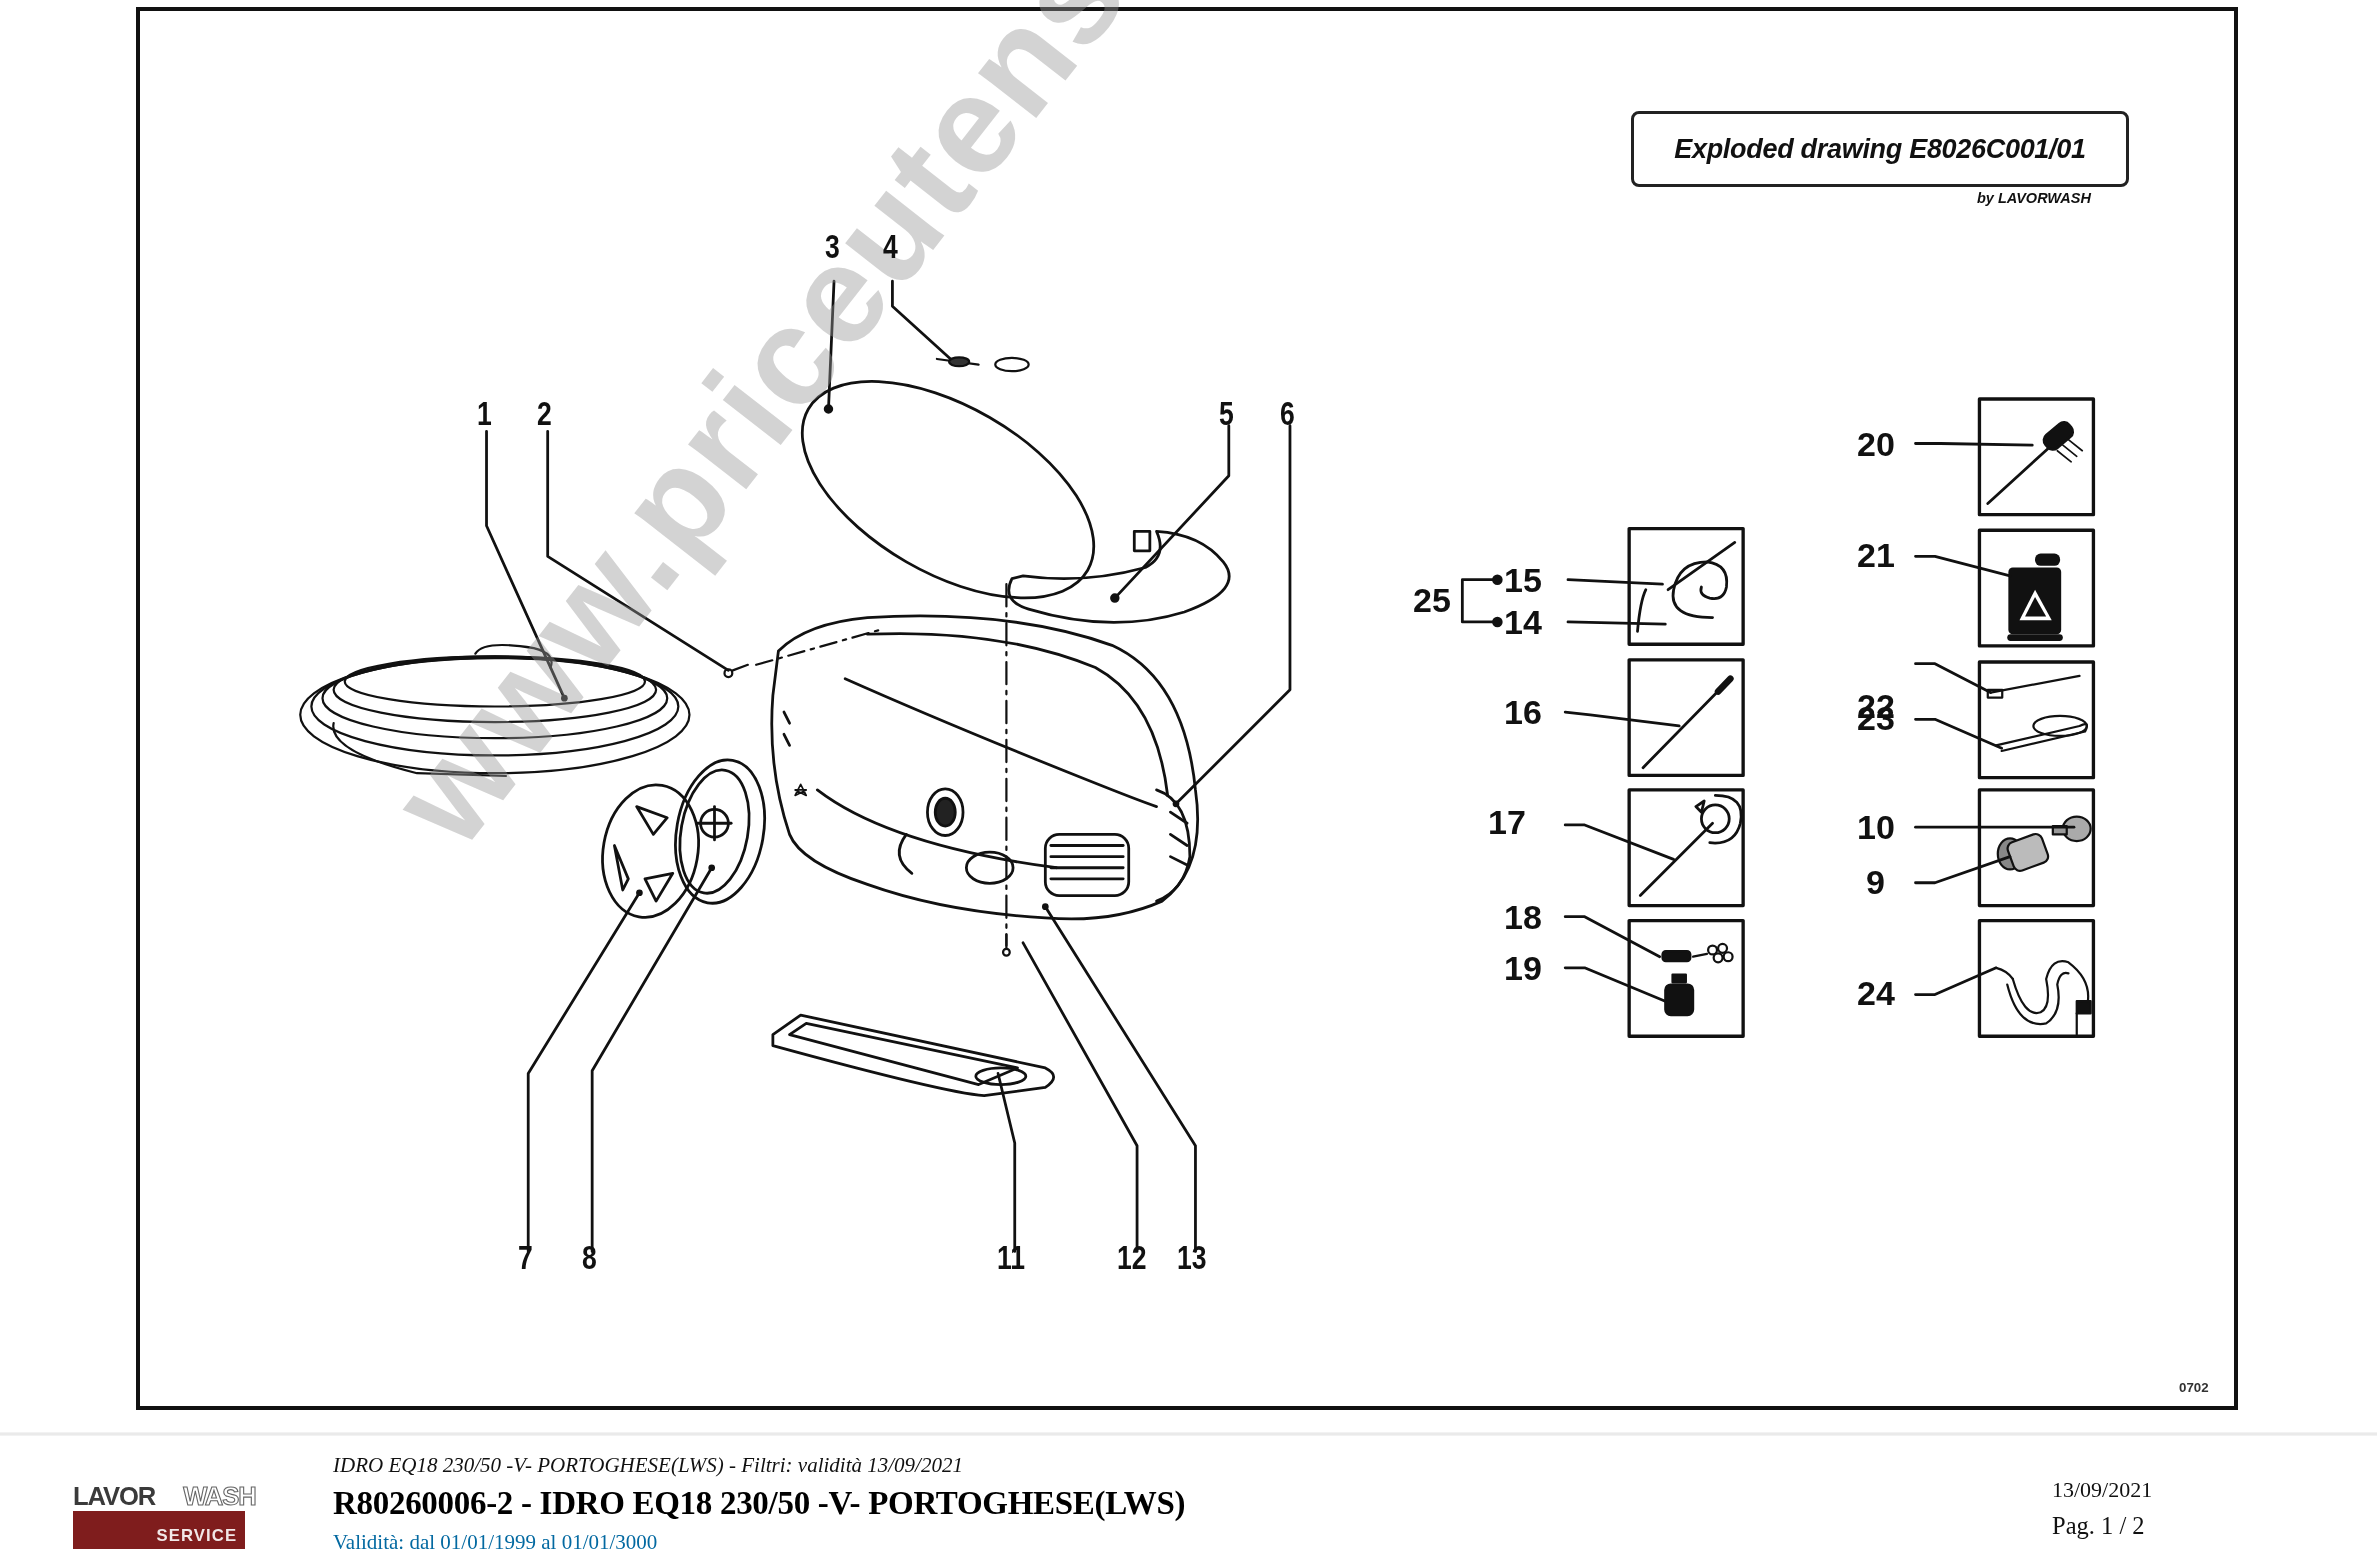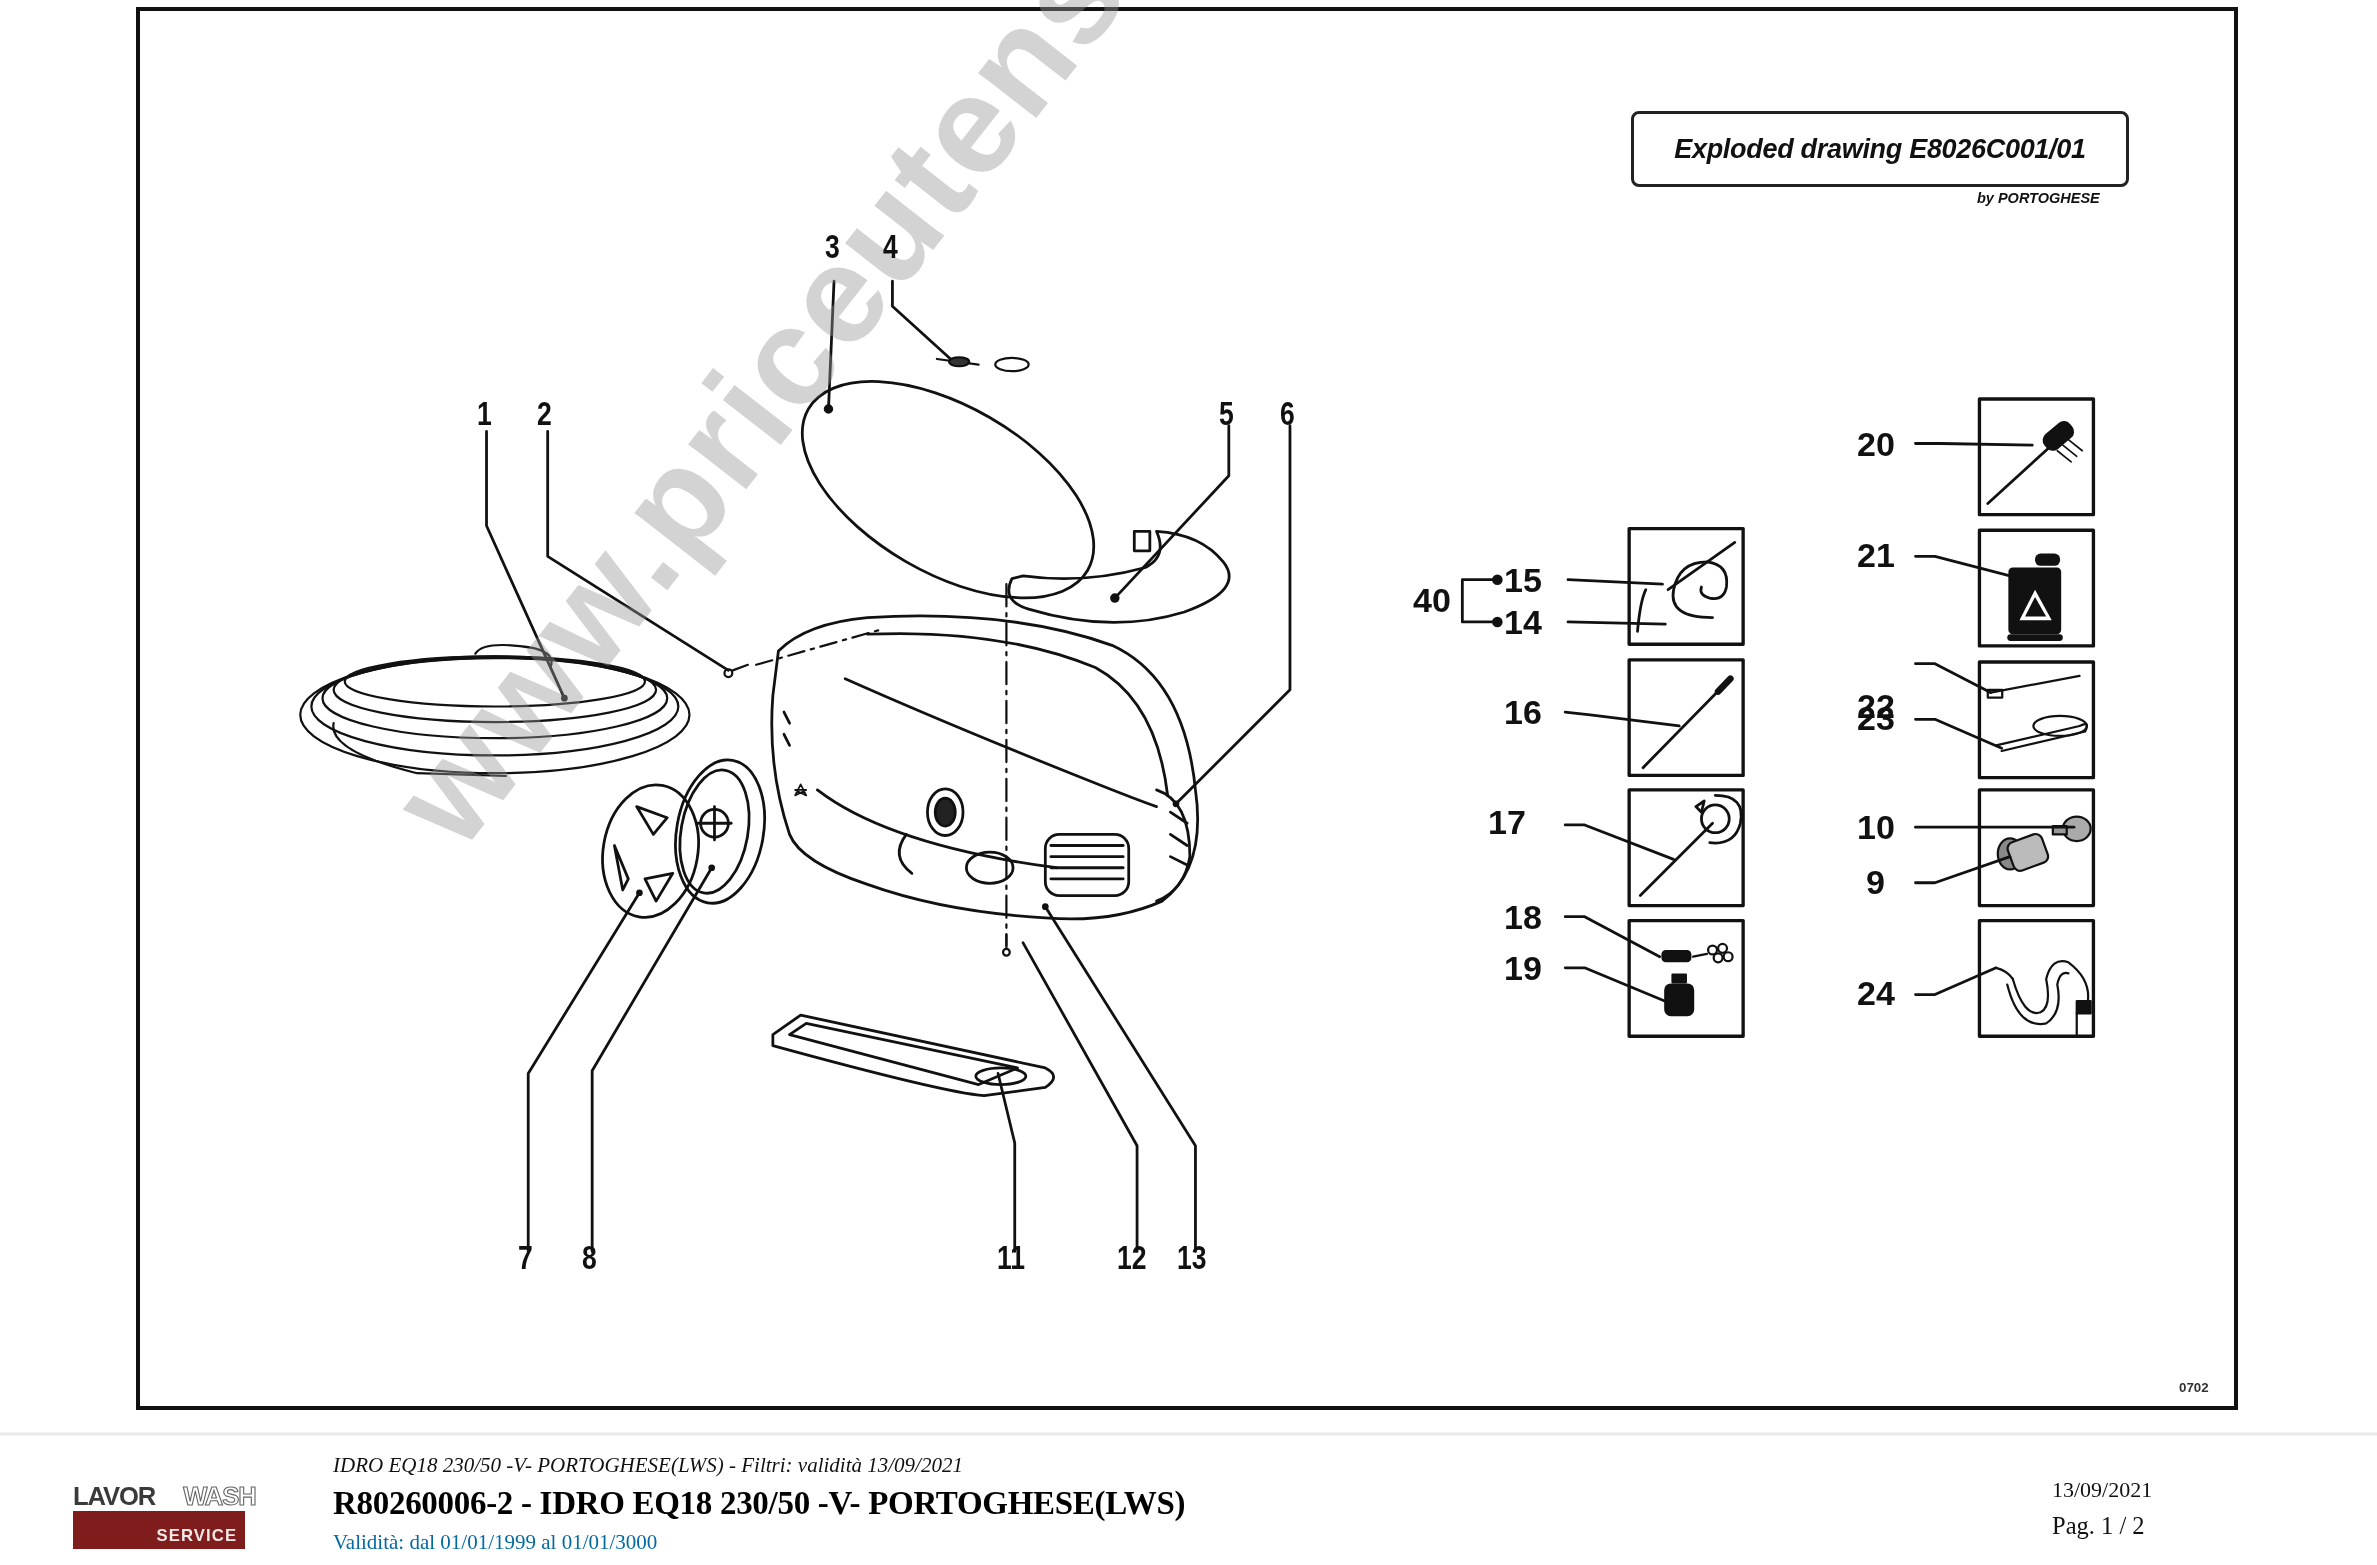--- a/index.html
+++ b/index.html
@@ -239,35 +239,35 @@
     <polyline points="3445,1587 3480,1587 3615,1540"></polyline>
     <polyline points="3445,1788 3480,1788 3590,1740"></polyline>
   </g>
 </svg>
 
 <div class="watermark">www.priceutensili.com</div>
 
 <div class="title-box">
   <span class="title-text">Exploded drawing E8026C001/01</span>
 </div>
-<div class="by-text">by PORTOGHESE</div>
+<div class="by-text">by LAVORWASH</div>
 
 <div class="callout narrow" style="left:477px;top:396px;">1</div>
 <div class="callout narrow" style="left:537px;top:396px;">2</div>
 <div class="callout narrow" style="left:825px;top:229px;">3</div>
 <div class="callout narrow" style="left:883px;top:229px;">4</div>
 <div class="callout narrow" style="left:1219px;top:396px;">5</div>
 <div class="callout narrow" style="left:1280px;top:396px;">6</div>
 <div class="callout narrow" style="left:518px;top:1240px;">7</div>
 <div class="callout narrow" style="left:582px;top:1240px;">8</div>
 <div class="callout narrow" style="left:997px;top:1240px;">11</div>
 <div class="callout narrow" style="left:1117px;top:1240px;">12</div>
 <div class="callout narrow" style="left:1177px;top:1240px;">13</div>
 
-<div class="callout" style="left:1413px;top:583px;">40</div>
+<div class="callout" style="left:1413px;top:583px;">25</div>
 <div class="callout" style="left:1504px;top:563px;">15</div>
 <div class="callout" style="left:1504px;top:605px;">14</div>
 <div class="callout" style="left:1504px;top:695px;">16</div>
 <div class="callout" style="left:1488px;top:805px;">17</div>
 <div class="callout" style="left:1504px;top:900px;">18</div>
 <div class="callout" style="left:1504px;top:951px;">19</div>
 
 <div class="callout" style="left:1857px;top:427px;">20</div>
 <div class="callout" style="left:1857px;top:538px;">21</div>
 <div class="callout" style="left:1857px;top:646px;margin-top:43px;">22</div>

